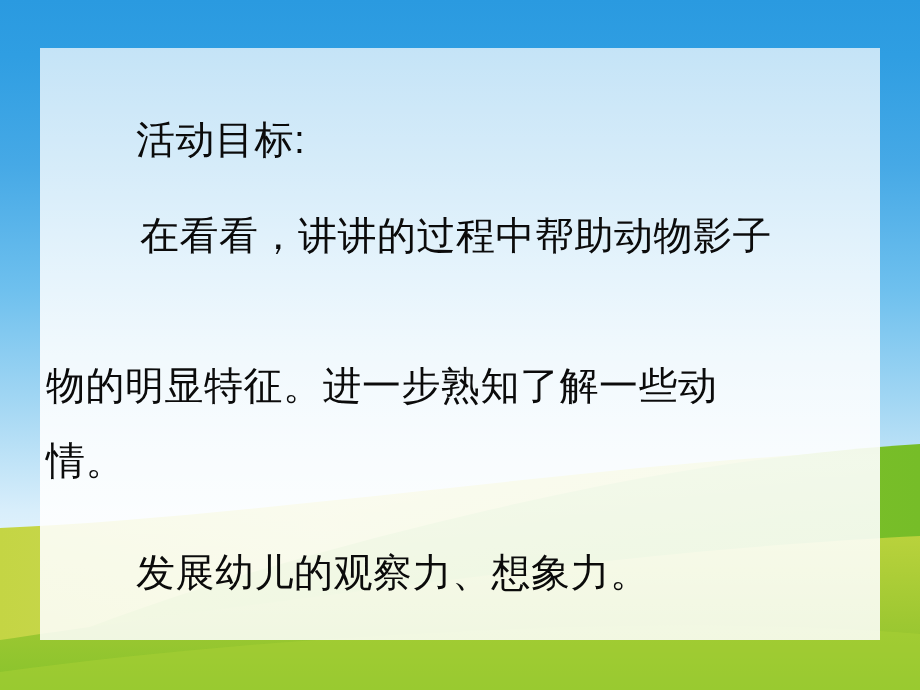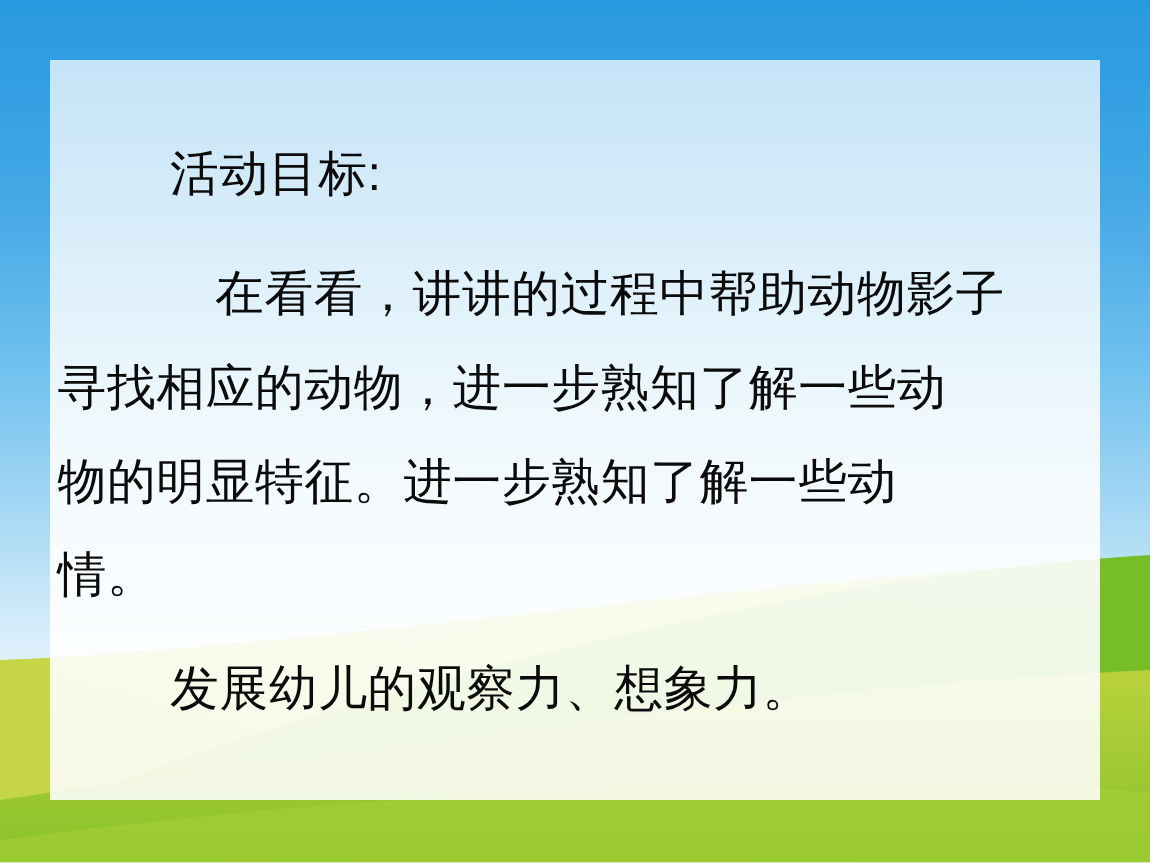--- a/index.html
+++ b/index.html
@@ -68,25 +68,25 @@
     position: absolute;
     white-space: nowrap;
     font-size: 39px;
     line-height: 1;
     letter-spacing: 0.5px;
     color: #0b0b0b;
     font-weight: 400;
   }
 
   .l-title   { left: 96px;  top: 72px;  }
-  .l-p1a     { left: 100px; top: 168px; margin-left: 32px; }
+  .l-p1a     { left: 100px; top: 168px; }
   .l-p1b     { left:   6px; top: 243px; }
   .l-p1c     { left:   6px; top: 318px; }
   .l-p1d     { left:   6px; top: 393px; }
-  .l-p2      { left:  96px; top: 484px; font-family: Liberation Serif, serif; }
+  .l-p2      { left:  96px; top: 505px; font-family: Liberation Serif, serif; }
   .l-p3      { left:  96px; top: 576px; }
 </style>
 </head>
 <body>
 
 <div id="slide">
 
   <div class="sky"></div>
 
   <svg class="hills" width="920" height="690" viewBox="0 0 920 690" preserveAspectRatio="none">
@@ -119,21 +119,20 @@
   </svg>
 
   <div class="panel"></div>
 
   <div class="textbody">
 
     <div class="line l-title">活动目标:</div>
 
     <div class="line l-p1a">在看看，讲讲的过程中帮助动物影子</div>
 
-    <div class="line l-p1b">寻找相应的动物，进一步熟知了解一些动</div>
 
     <div class="line l-p1c">物的明显特征。进一步熟知了解一些动</div>
 
     <div class="line l-p1d">情。</div>
 
     <div class="line l-p2">发展幼儿的观察力、想象力。</div>
 
 
   </div>
 </div>

